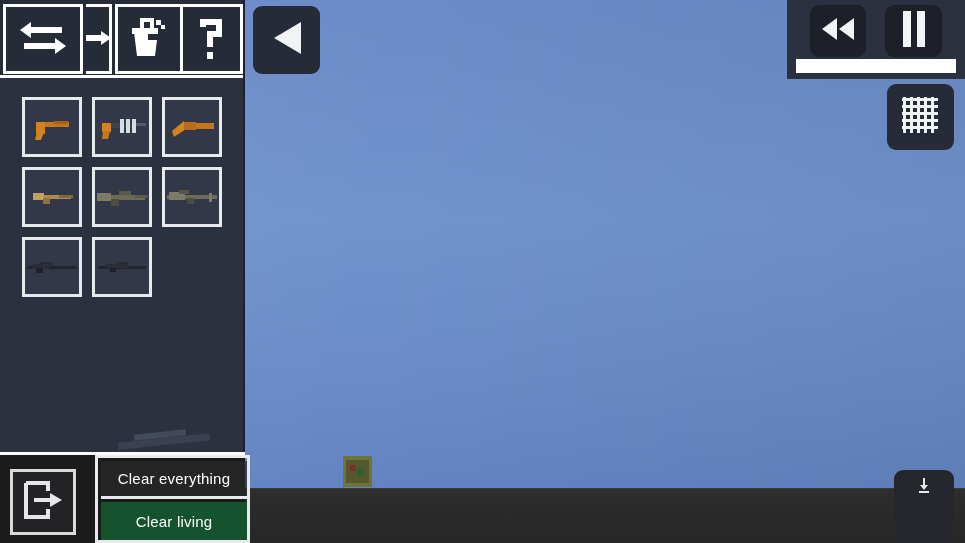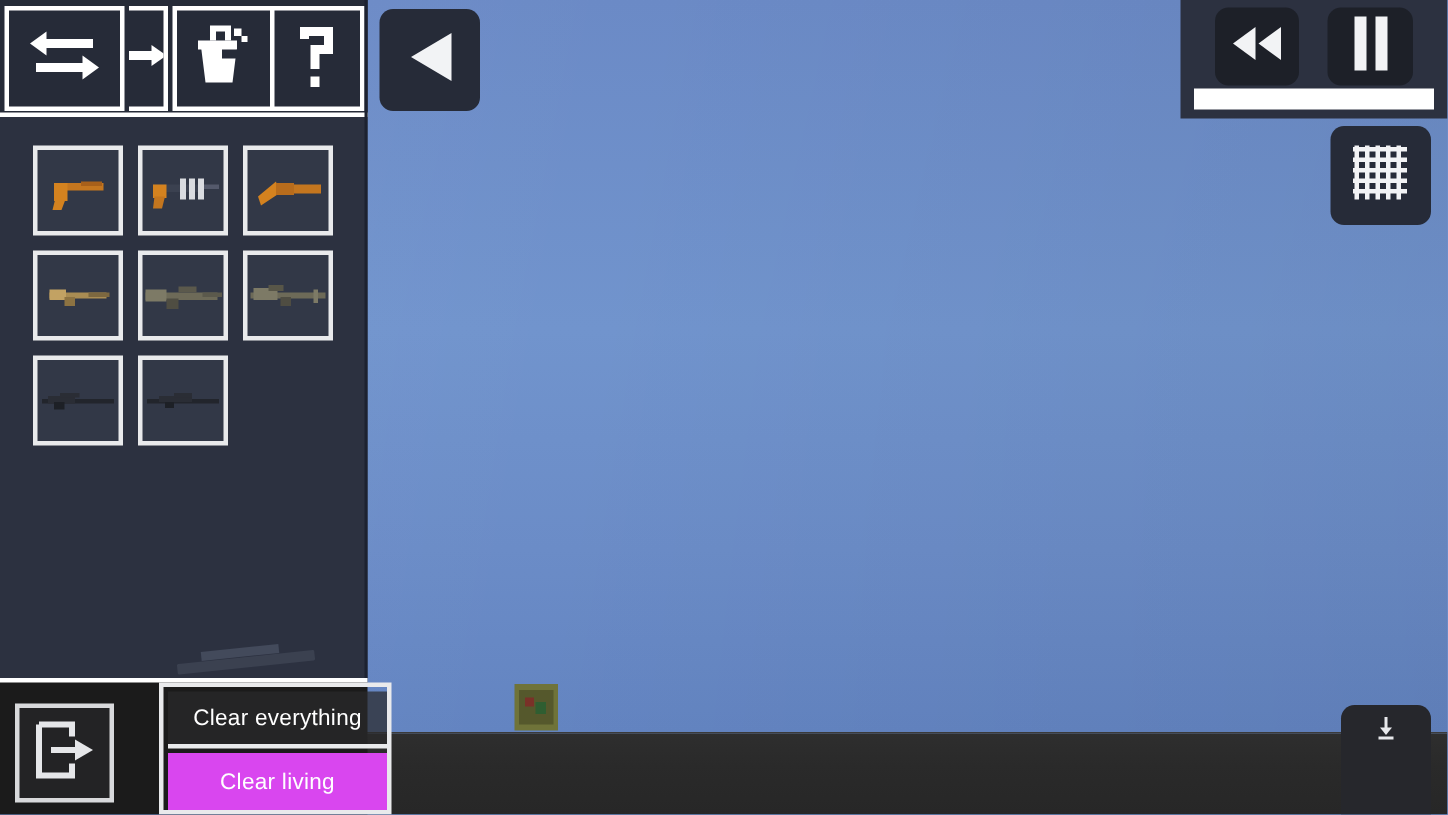--- a/index.html
+++ b/index.html
@@ -98,33 +98,33 @@
     position:absolute; left:0; top:452px; width:245px; height:91px;
     background:#1b1b1b;
     border-top:3px solid #ffffff;
   }
   #exit-btn{
     position:absolute; left:10px; top:14px; width:66px; height:66px;
     border:3px solid #d8d9db; background:#232325;
     display:flex; align-items:center; justify-content:center;
   }
   #clear-stack{
-    position:absolute; left:106px; top:455px; width:155px; height:88px;
+    position:absolute; left:95px; top:455px; width:155px; height:88px;
     border:3px solid #e9eaec;
   }
   .clear-btn{
     position:absolute; left:3px; width:146px; height:38px;
     display:flex; align-items:center; justify-content:center;
     color:#ffffff; font-size:15px; letter-spacing:.2px;
   }
   #clear-everything{
     top:3px; background:rgba(41,41,43,0.72);
     border-bottom:3px solid #e9eaec;
   }
-  #clear-living{ top:44px; background:#d946ef; }
+  #clear-living{ top:44px; background:#14532d; }
 
   
   .rbtn{
     position:absolute; background:#262b38; border-radius:9px;
     display:flex; align-items:center; justify-content:center;
   }
   #back-btn{ left:253px; top:6px; width:67px; height:68px; }
   #grid-btn{ left:887px; top:84px; width:67px; height:66px; }
 
   #playbar{

